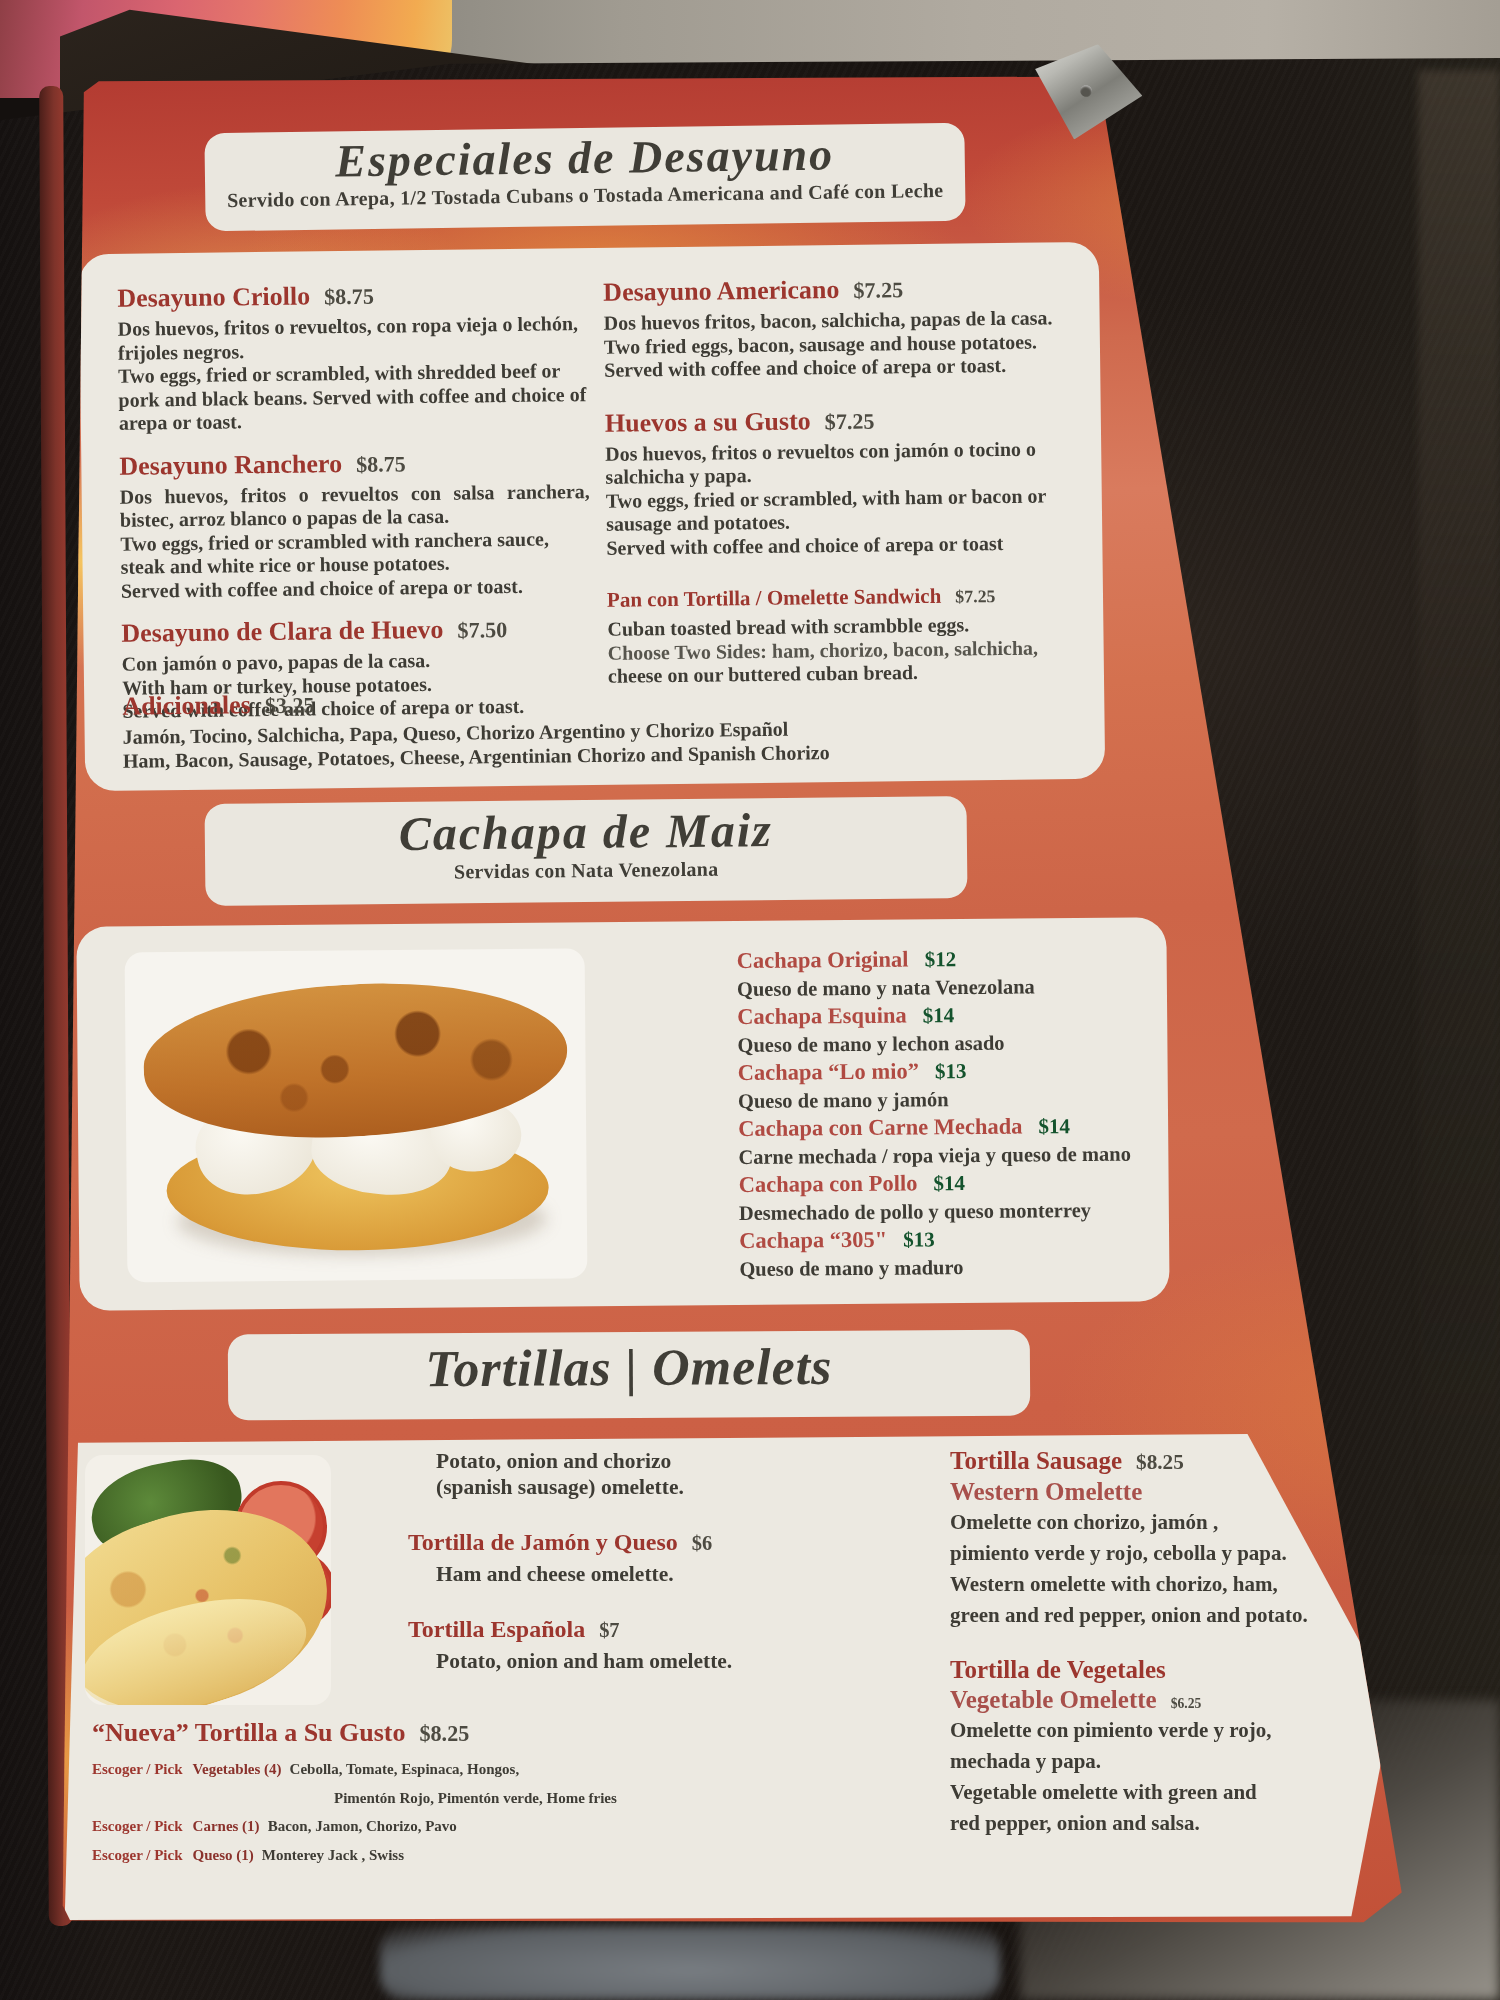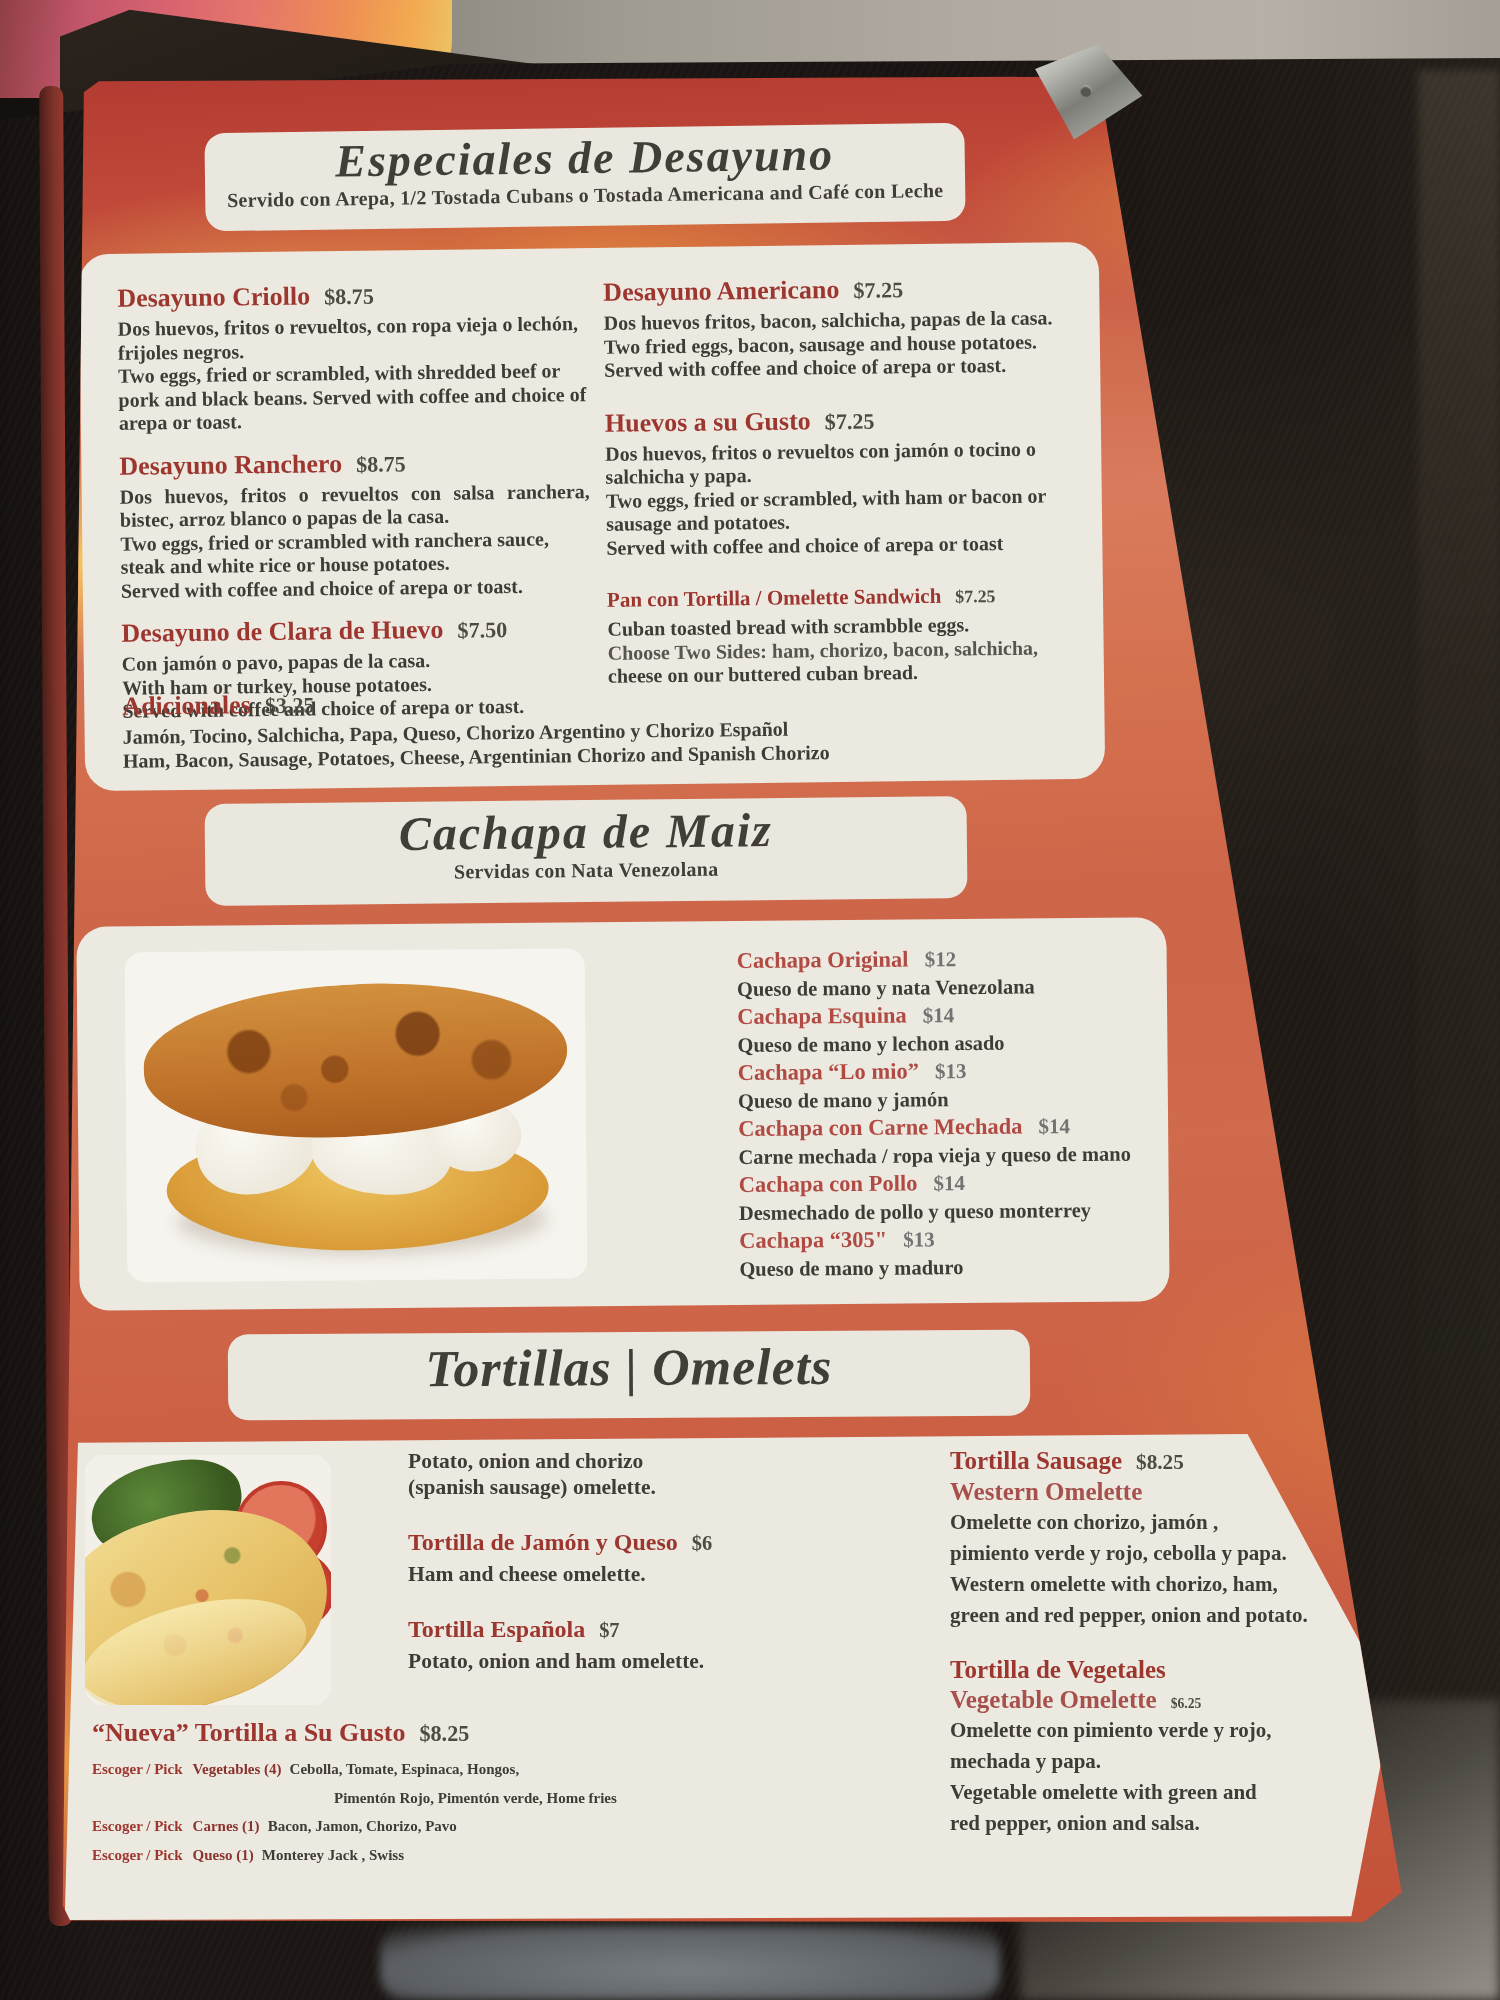--- a/index.html
+++ b/index.html
@@ -87,21 +87,21 @@
   .cp-top{position:absolute;left:18px;top:34px;width:424px;height:152px;border-radius:48% 52% 50% 50%;transform:rotate(-3deg);
     background:
       radial-gradient(circle at 25% 40%,rgba(122,60,16,.8) 0 6%,transparent 7%),
       radial-gradient(circle at 45% 55%,rgba(130,65,18,.7) 0 5%,transparent 6%),
       radial-gradient(circle at 65% 35%,rgba(110,52,14,.75) 0 7%,transparent 8%),
       radial-gradient(circle at 82% 55%,rgba(120,60,16,.6) 0 5%,transparent 6%),
       radial-gradient(circle at 35% 72%,rgba(140,70,20,.5) 0 4%,transparent 5%),
       linear-gradient(180deg,#d2913f,#c0732a 60%,#ad5f1f);}
   .clist{position:absolute;left:660px;top:26px;width:420px;}
   .ih2{font-size:22.5px;line-height:27.5px;color:#b04a42;}
-  .price2{color:#737373;font-size:21px;margin-left:16px;}
+  .price2{color:#14532d;font-size:21px;margin-left:16px;}
   .ds{font-size:20.5px;line-height:27.5px;color:#3e3c35;}
 
   
   .omelette-photo{left:23px;top:21px;width:246px;height:250px;background:#f3f0e9;}
   .om-greens{position:absolute;left:6px;top:8px;width:152px;height:92px;border-radius:50% 40% 55% 45%;
     background:radial-gradient(circle at 40% 40%,#5d8a3a,#39591f 75%);transform:rotate(-10deg);}
   .om-tomato{position:absolute;border-radius:50%;border:4px solid #c03a2b;
     background:radial-gradient(circle at 45% 40%,#e2765d 0 55%,#c6402f 58% 100%);}
   .tm1{left:150px;top:26px;width:84px;height:84px;}
   .tm2{left:172px;top:96px;width:70px;height:70px;}
@@ -111,21 +111,21 @@
       radial-gradient(circle at 55% 45%,rgba(190,60,40,.5) 0 3%,transparent 4%),
       radial-gradient(circle at 70% 30%,rgba(90,120,40,.55) 0 3%,transparent 4%),
       radial-gradient(circle at 40% 65%,rgba(200,130,50,.5) 0 5%,transparent 6%),
       radial-gradient(circle at 62% 70%,rgba(190,60,40,.45) 0 3%,transparent 4%),
       linear-gradient(160deg,#f2dc92,#e7c268 55%,#d9a84e);}
   .om-fold{position:absolute;left:-6px;top:150px;width:230px;height:100px;border-radius:50%;transform:rotate(-14deg);
     background:linear-gradient(180deg,rgba(248,236,180,.85),rgba(230,200,120,.4));}
 
   .tcolC{position:absolute;left:346px;top:14px;width:560px;}
   .tcolC .ih{font-size:24px;}
-  .tcolC .ln{font-size:21.5px;line-height:26px;}
+  .tcolC .ln{font-size:21.5px;line-height:26px;margin-left:28px;}
   .tcolC .mi{margin-bottom:27px;}
   .tcolR{position:absolute;left:888px;top:12px;width:445px;}
   .tcolR .ih{font-size:25px;line-height:30px;margin-bottom:0;}
   .nm2{color:#a8504b;font-size:25px;line-height:30px;}
   .tcolR .ln{font-size:21px;line-height:31px;}
   .tcolR .mi{margin-bottom:24px;}
   .nueva{position:absolute;left:30px;top:284px;width:900px;}
   .nueva .ih{font-size:26px;margin-bottom:6px;}
   .nrow{font-size:15px;line-height:28.5px;}
   .npick{color:#9c362e;margin-right:10px;}

